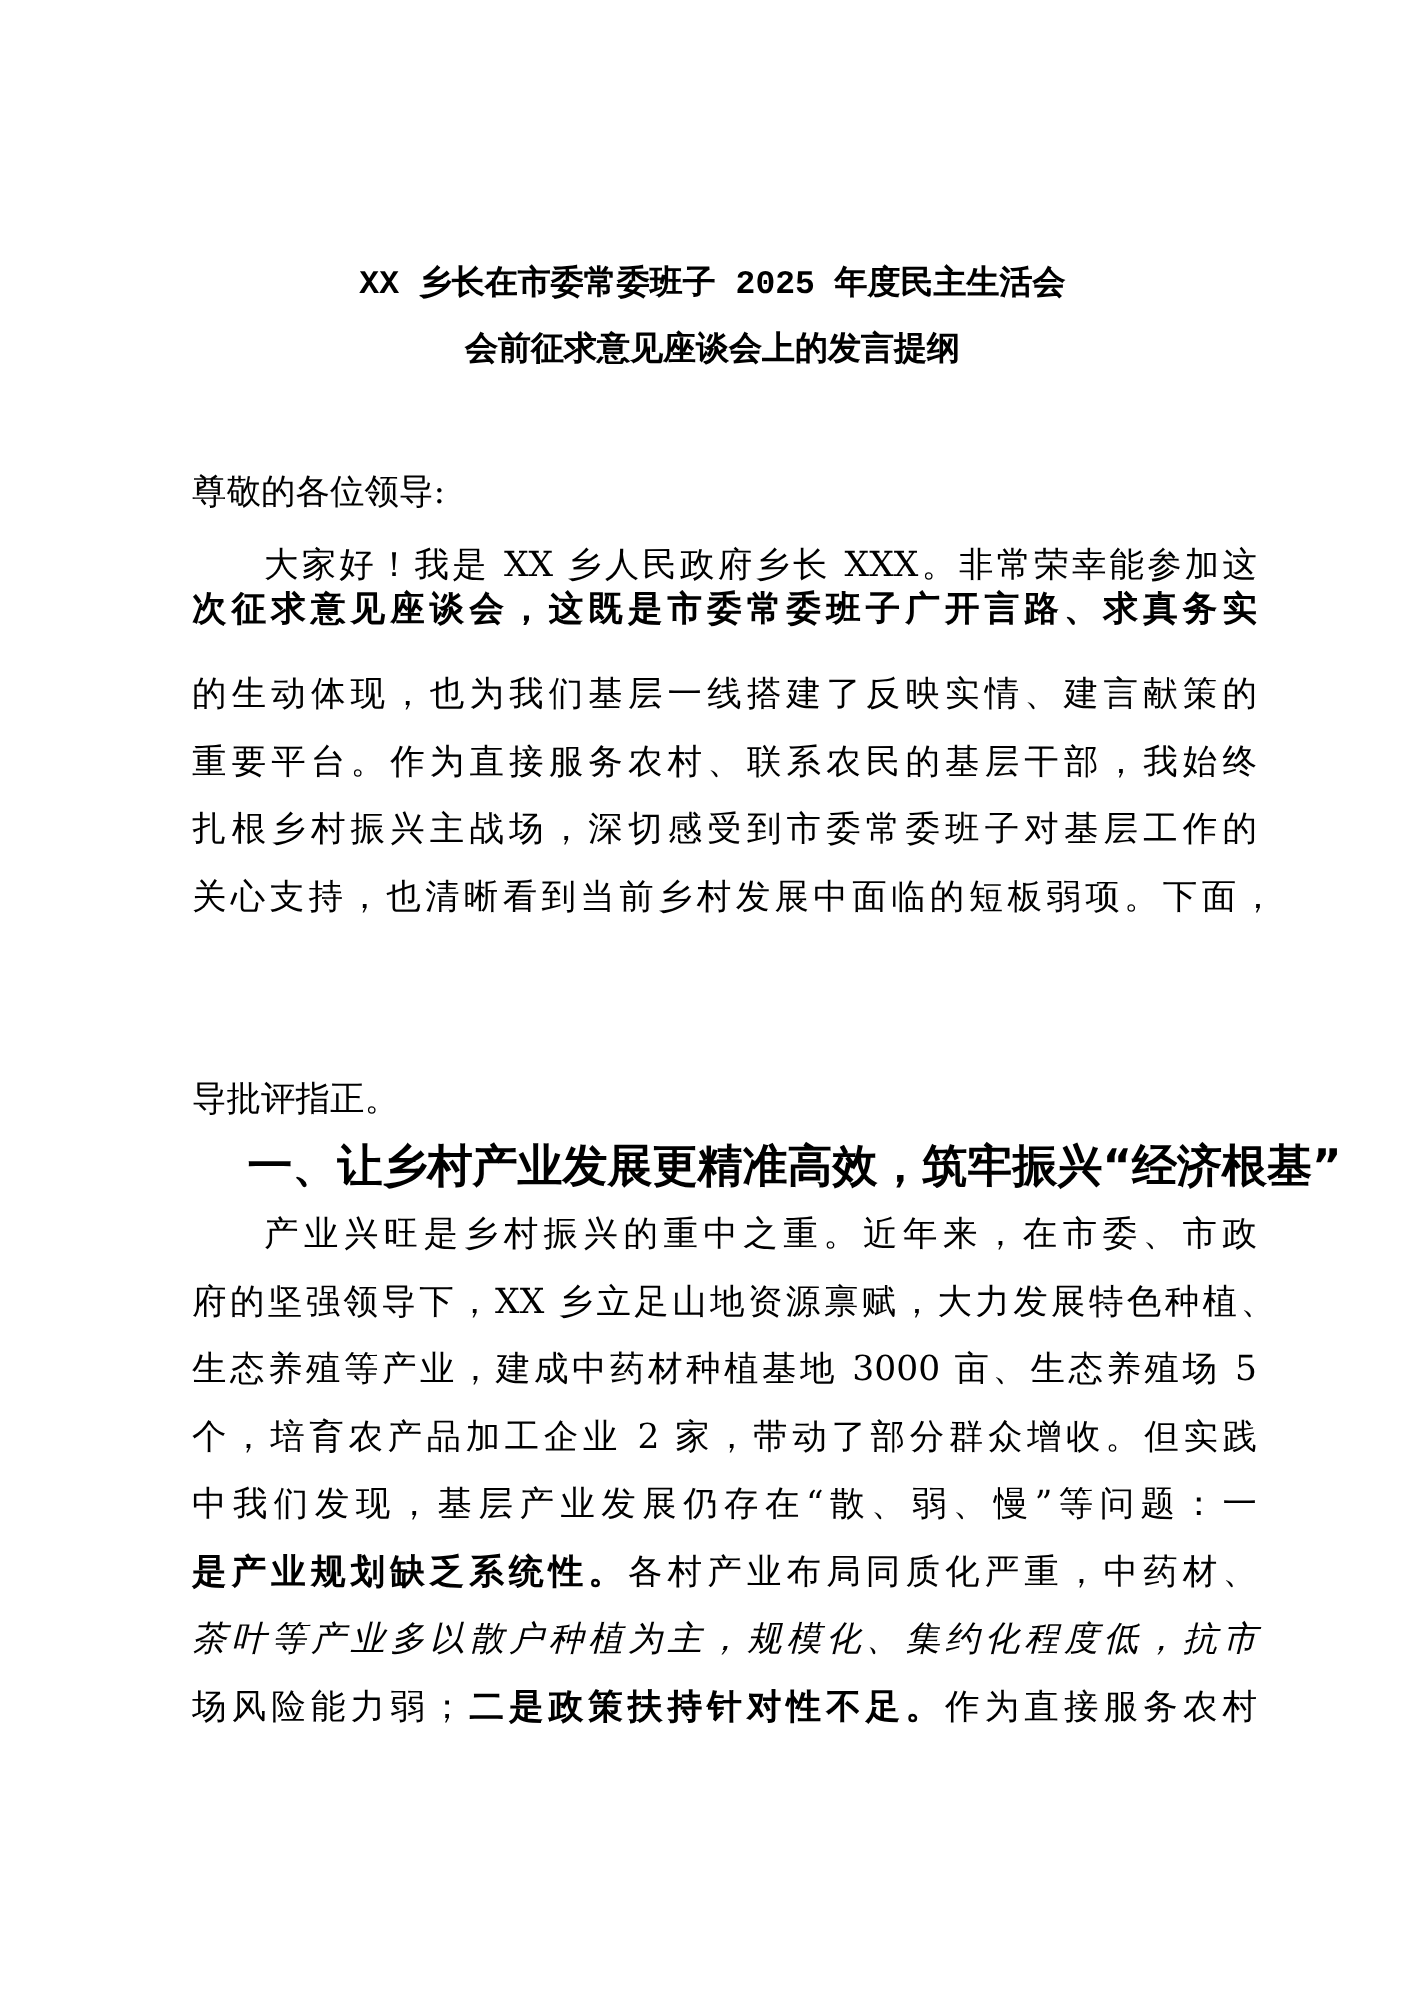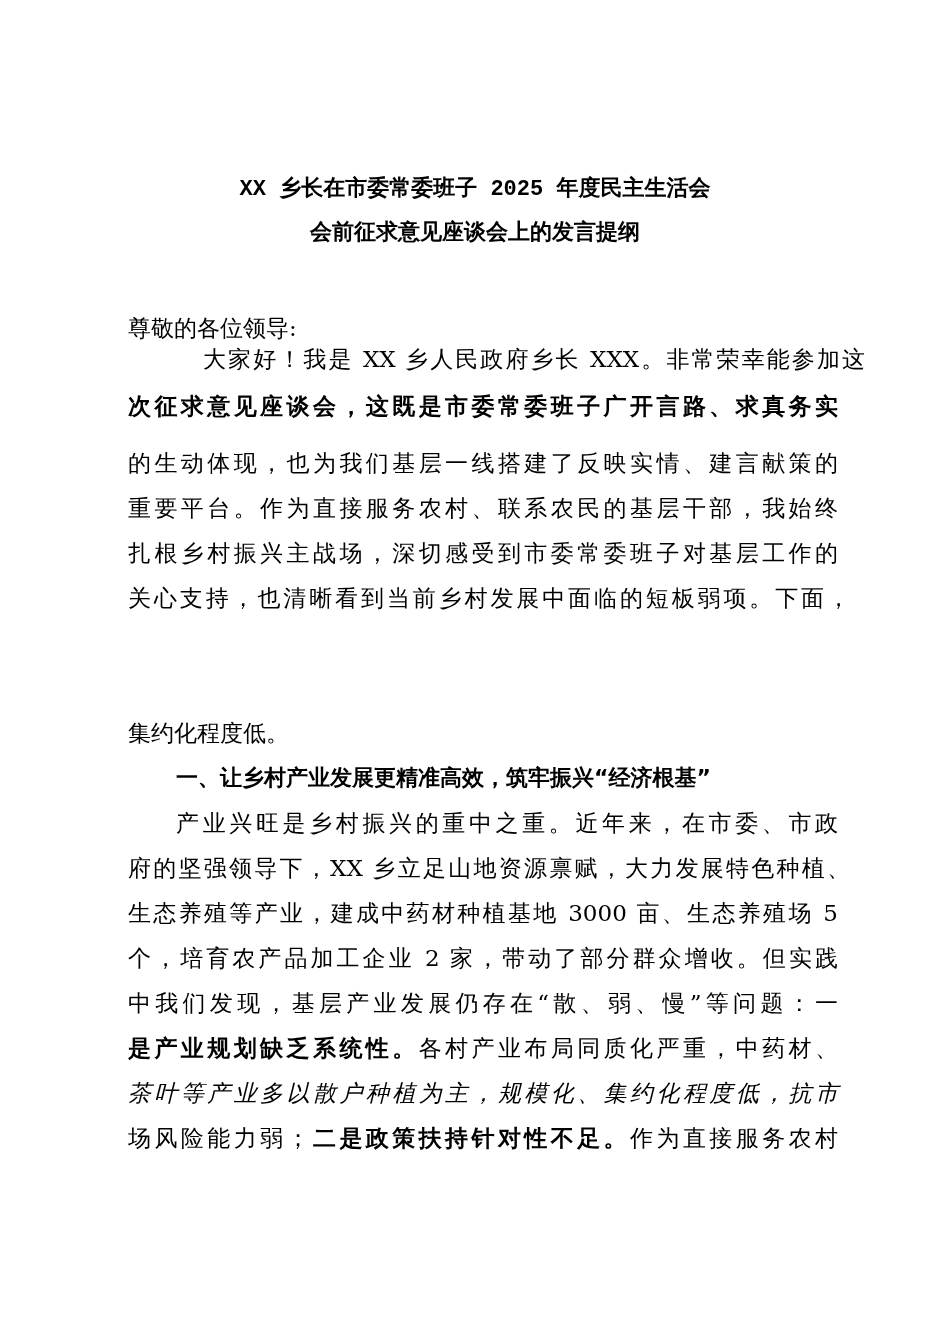--- a/index.html
+++ b/index.html
@@ -46,49 +46,49 @@
       font-family: "DejaVu Serif", "Liberation Serif", serif;
       text-align: justify;
       text-align-last: justify;
       letter-spacing: 0px;
     }
     .line.indent { left: 176px; width: 662px; }
     .line.last { text-align-last: left; }
     .line.wide { width: 722px; }
     .heading {
       position: absolute;
-      left: 176px;
-      font-size: 22px;
+      left: 165px;
+      font-size: 30px;
       line-height: 30px;
       font-weight: bold;
       font-family: "DejaVu Sans", "Liberation Sans", sans-serif;
       white-space: nowrap;
     }
     b, .bold {
       font-weight: bold;
       font-family: "DejaVu Sans", "Liberation Sans", sans-serif;
     }
   </style>
 </head>
 <body>
 
 <div class="page">
 
   <div class="title l1">XX 乡长在市委常委班子 2025 年度民主生活会</div>
   <div class="title l2">会前征求意见座谈会上的发言提纲</div>
 
   <div class="line last" style="top:313px;">尊敬的各位领导:</div>
 
-  <div class="line indent" style="top:344px;margin-left:27px;">大家好！我是 XX 乡人民政府乡长 XXX。非常荣幸能参加这</div>
+  <div class="line indent" style="top:362px;">大家好！我是 XX 乡人民政府乡长 XXX。非常荣幸能参加这</div>
   <div class="line" style="top:391px;font-weight:bold;">次征求意见座谈会，这既是市委常委班子广开言路、求真务实</div>
   <div class="line" style="top:448px;">的生动体现，也为我们基层一线搭建了反映实情、建言献策的</div>
   <div class="line" style="top:493px;">重要平台。作为直接服务农村、联系农民的基层干部，我始终</div>
   <div class="line" style="top:538px;">扎根乡村振兴主战场，深切感受到市委常委班子对基层工作的</div>
   <div class="line wide" style="top:583px;">关心支持，也清晰看到当前乡村发展中面临的短板弱项。下面，</div>
-  <div class="line last" style="top:718px;">集约化程度低。</div>
+  <div class="line last" style="top:718px;">导批评指正。</div>
 
   <div class="heading" style="top:763px;">一、让乡村产业发展更精准高效，筑牢振兴“经济根基”</div>
 
   <div class="line indent" style="top:808px;">产业兴旺是乡村振兴的重中之重。近年来，在市委、市政</div>
   <div class="line wide" style="top:853px;">府的坚强领导下，XX 乡立足山地资源禀赋，大力发展特色种植、</div>
   <div class="line" style="top:898px;">生态养殖等产业，建成中药材种植基地 3000 亩、生态养殖场 5</div>
   <div class="line" style="top:943px;">个，培育农产品加工企业 2 家，带动了部分群众增收。但实践</div>
   <div class="line" style="top:988px;">中我们发现，基层产业发展仍存在“散、弱、慢”等问题：一</div>
 
   <div class="line" style="top:1033px;">

